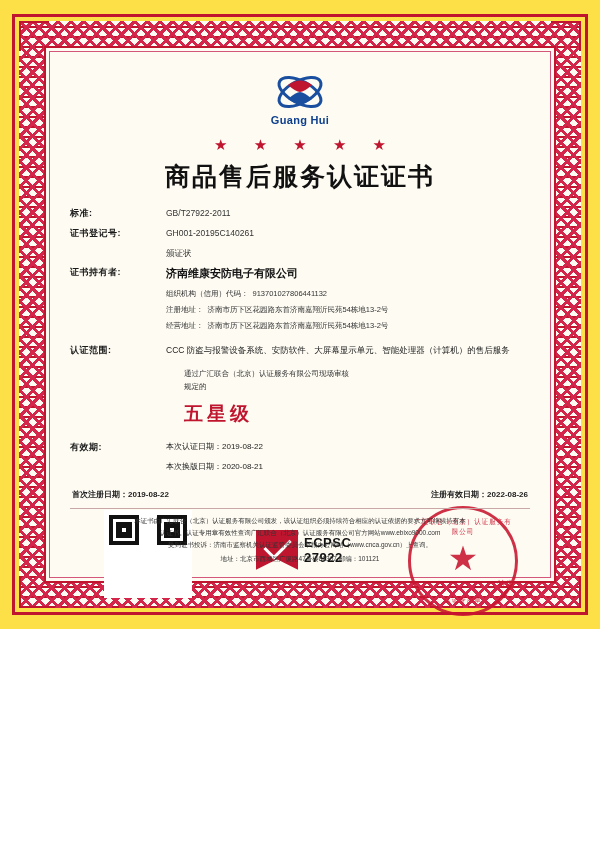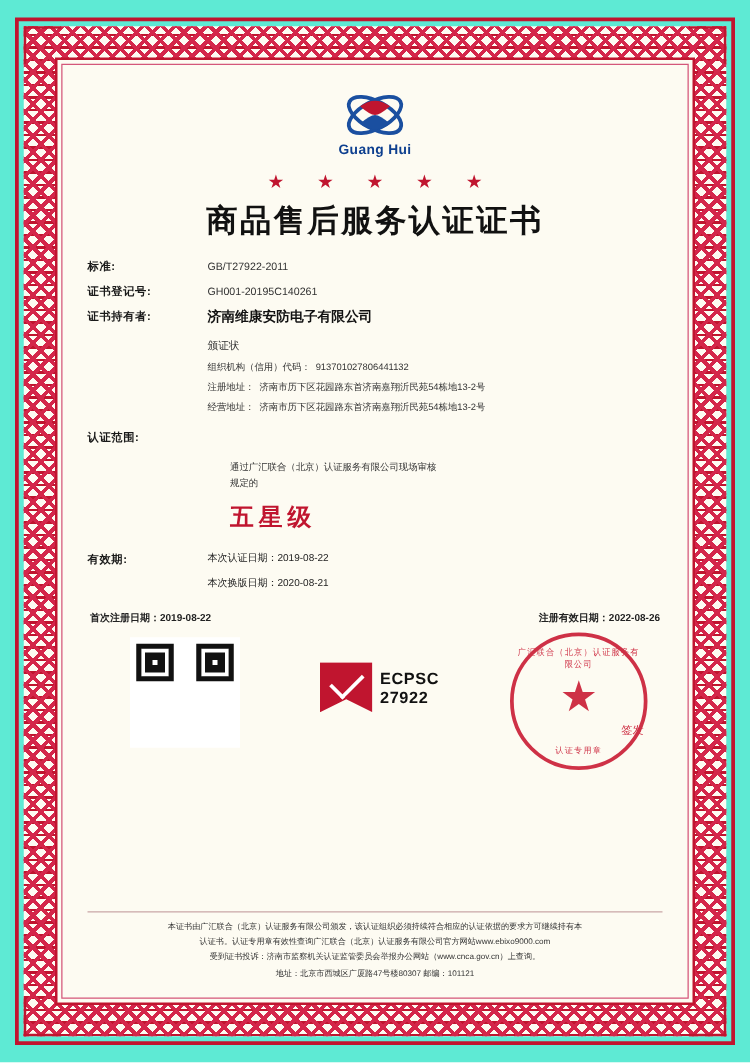--- a/index.html
+++ b/index.html
@@ -9,22 +9,22 @@
   }
   body {
     width: 600px;
     height: 850px;
     font-family: "Liberation Sans", sans-serif;
     overflow: hidden;
   }
   .page {
     position: relative;
     width: 600px;
-    height: 850px;
-    background: #5eead4;
+    height: 629px;
+    background: #fde047;
     box-sizing: border-box;
   }
 
   
   .border-outer {
     position: absolute;
     left: 12px;
     top: 14px;
     right: 12px;
     bottom: 14px;
@@ -371,27 +371,27 @@
         <div class="lab">标准:</div>
         <div class="val mono">GB/T27922-2011</div>
       </div>
 
       <div class="row">
         <div class="lab">证书登记号:</div>
         <div class="val mono">GH001-20195C140261</div>
       </div>
 
       <div class="row">
+        <div class="lab"></div>
+        <div class="val mono">颁证状</div>
+      </div>
+
+      <div class="row">
         <div class="lab">证书持有者:</div>
         <div class="val strong">济南维康安防电子有限公司</div>
-      </div>
-
-      <div class="row">
-        <div class="lab"></div>
-        <div class="val mono">颁证状</div>
       </div>
 
       <div class="row sub-rows">
         <div class="lab"></div>
         <div class="val">
           <div class="srow">
             <div class="slab">组织机构（信用）代码：</div>
             <div class="sval">913701027806441132</div>
           </div>
           <div class="srow">
@@ -400,20 +400,21 @@
           </div>
           <div class="srow">
             <div class="slab">经营地址：</div>
             <div class="sval">济南市历下区花园路东首济南嘉翔沂民苑54栋地13-2号</div>
           </div>
         </div>
       </div>
 
       <div class="row">
         <div class="lab">认证范围:</div>
+        <div class="val scope-text">CCC 防盗与报警设备系统、安防软件、大屏幕显示单元、智能处理器（计算机）的售后服务</div>
       </div>
 
       <div class="note-block">
         <div>通过广汇联合（北京）认证服务有限公司现场审核</div>
         <div>规定的</div>
       </div>
 
       <div class="grade">五星级</div>
     </div>
 

